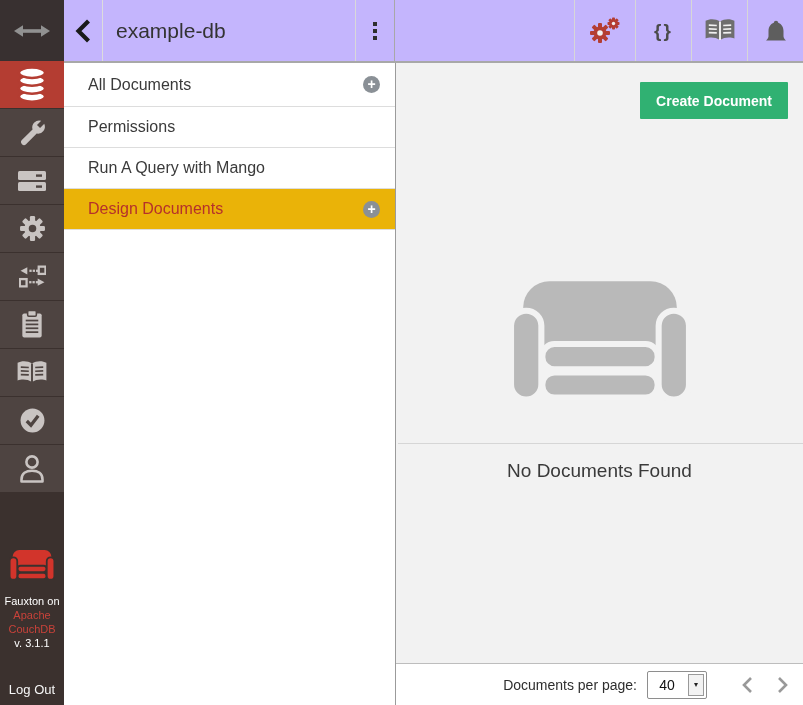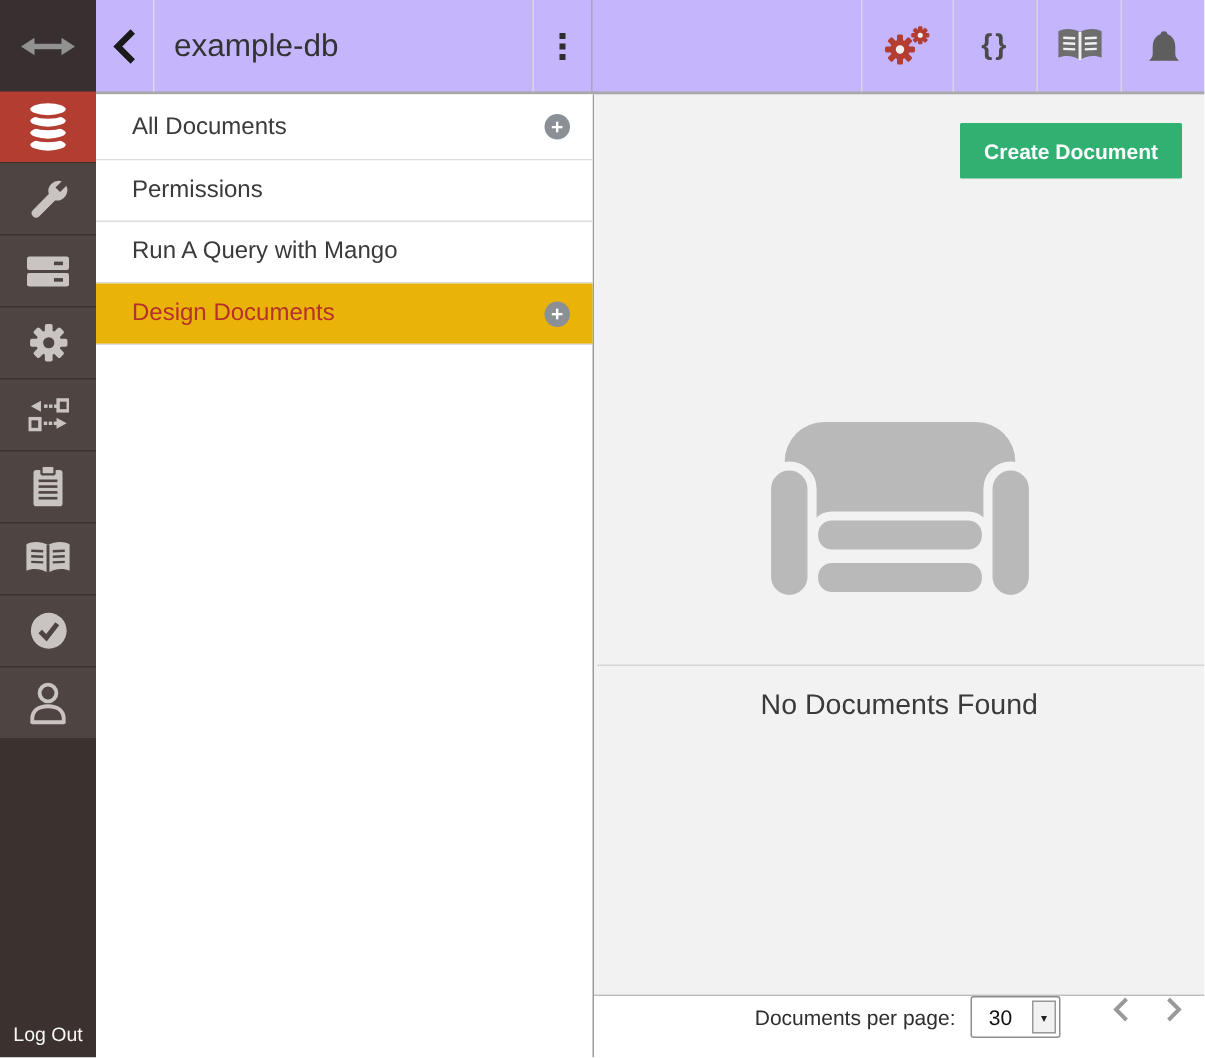--- a/index.html
+++ b/index.html
@@ -56,21 +56,21 @@
   .create-btn { position:absolute; top:19px; right:15px; height:37px; padding:0 16px;
     background:#30B172; border:none; border-radius:1px; color:#fff;
     font-size:14px; font-weight:600; font-family:inherit; cursor:pointer; }
   .couch-wrap { position:absolute; top:218px; left:50%; transform:translateX(-50%); }
   .content-divider { position:absolute; top:380px; left:2px; right:0; border-top:1px solid #D6D6D6; }
   .empty-msg { position:absolute; top:397px; width:100%; text-align:center;
     font-size:19px; color:#3A3A3A; }
 
   
   #footer { position:absolute; left:396px; bottom:0; right:0; height:42px;
-    background:#fff; border-top:1px solid #BDBDBD; display:flex; align-items:flex-start; }
+    background:#fff; border-top:1px solid #BDBDBD; display:flex; align-items:center; }
   .ft-left { flex:1; display:flex; align-items:center; justify-content:flex-end;
     gap:10px; padding-right:18px; }
   .ft-label { font-size:14px; color:#2E2E2E; }
   .ft-select { width:60px; height:28px; border:1px solid #8E8E8E; border-radius:2px;
     background:#fff; display:flex; align-items:stretch; cursor:pointer; }
   .ft-select .val { flex:1; display:flex; align-items:center; justify-content:center; font-size:14px; color:#111; }
   .ft-select .arrow { width:16px; margin:2px; border:1px solid #999;
     background:#F2F2F2; display:flex; align-items:center; justify-content:center;
     font-size:8px; color:#222; }
   .ft-divider { width:1px; background:#CCCCCC; }
@@ -178,20 +178,35 @@
       </svg>
     </div>
 
     <div class="sb-cell">
       <svg width="26" height="30" viewBox="0 0 26 30">
         <circle cx="13" cy="8" r="5.6" fill="none" stroke="#C9C4C2" stroke-width="2.6"></circle>
         <path d="M2.5 27.5 V25.5 C2.5 19.5 7 16.8 13 16.8 C19 16.8 23.5 19.5 23.5 25.5 V27.5 Z" fill="none" stroke="#C9C4C2" stroke-width="2.6" stroke-linejoin="round"></path>
       </svg>
     </div>
 
+    <div class="sb-bottom">
+      <div class="sb-logo">
+        <svg width="46" height="30" viewBox="0 0 180 118">
+          <rect x="14" y="0" width="152" height="76" rx="26" fill="#D2342B"></rect>
+          <rect x="33" y="62" width="114" height="25" rx="12" fill="#D2342B" stroke="#3B312E" stroke-width="7"></rect>
+          <rect x="33" y="90" width="114" height="25" rx="12" fill="#D2342B" stroke="#3B312E" stroke-width="7"></rect>
+          <rect x="2" y="29" width="30" height="88" rx="15" fill="#D2342B" stroke="#3B312E" stroke-width="7"></rect>
+          <rect x="148" y="29" width="30" height="88" rx="15" fill="#D2342B" stroke="#3B312E" stroke-width="7"></rect>
+        </svg>
+      </div>
+      <div class="sb-brand-line">Fauxton on</div>
+      <div class="sb-brand-line red">Apache</div>
+      <div class="sb-brand-line red">CouchDB</div>
+      <div class="sb-brand-line">v. 3.1.1</div>
+    </div>
 
     <div class="sb-logout">Log Out</div>
   </div>
 
   <div id="header">
     <div class="hd-back">
       <svg width="16" height="24" viewBox="0 0 16 24">
         <path d="M13.5 2 L3.5 12 L13.5 22" stroke="#1A1A1A" stroke-width="4.2" fill="none"></path>
       </svg>
     </div>
@@ -280,21 +295,21 @@
     </div>
 
     <div class="content-divider"></div>
     <div class="empty-msg">No Documents Found</div>
   </div>
 
   <div id="footer">
     <div class="ft-left">
       <span class="ft-label">Documents per page:</span>
       <div class="ft-select">
-        <span class="val">30</span>
+        <span class="val">40</span>
         <span class="arrow">▾</span>
       </div>
     </div>
     <div class="ft-divider"></div>
     <div class="ft-right">
       <button class="pg-btn">
         <svg width="12" height="18" viewBox="0 0 12 18">
           <path d="M10 2 L3 9 L10 16" stroke="#999" stroke-width="2.6" fill="none"></path>
         </svg>
       </button>

